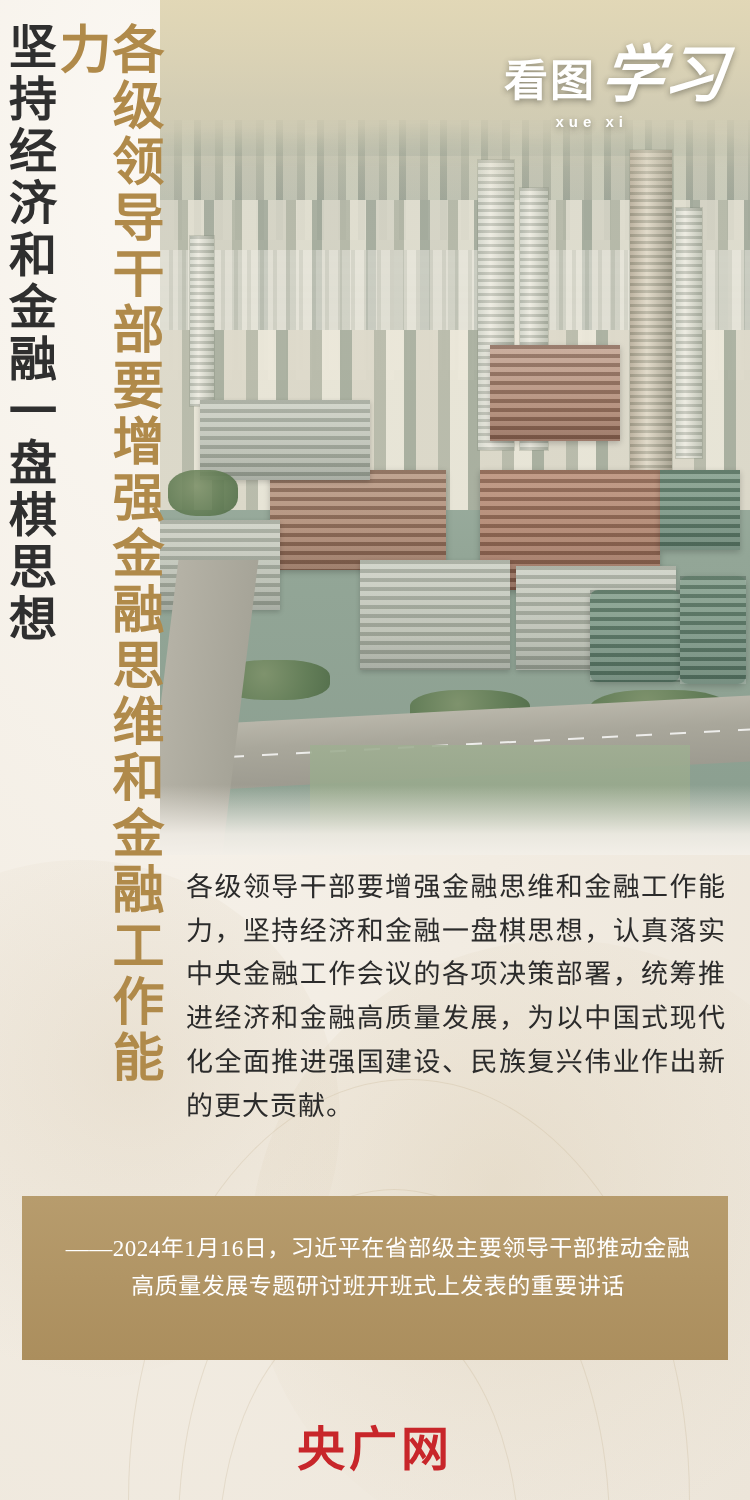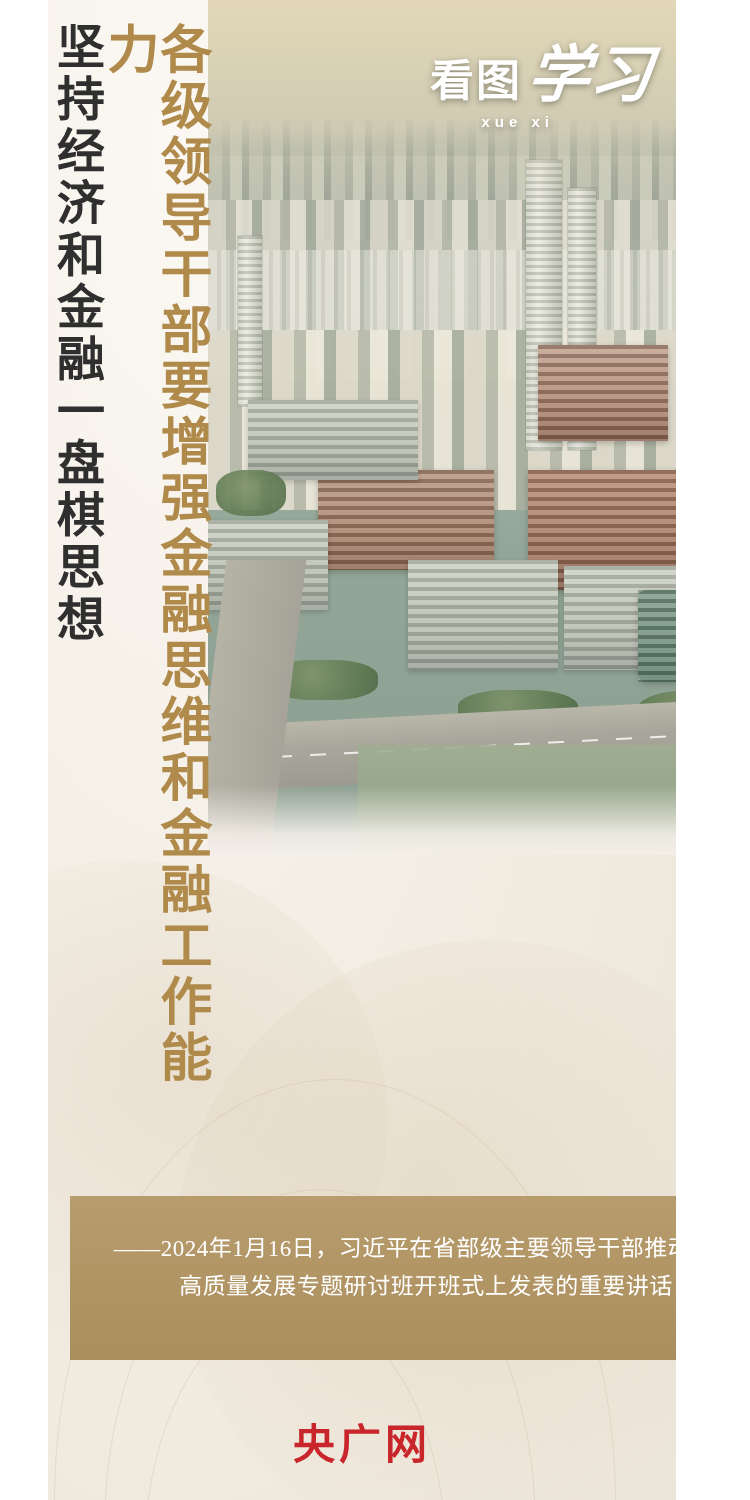--- a/index.html
+++ b/index.html
@@ -5,25 +5,24 @@
   html, body {
     margin: 0;
     padding: 0;
     background: #ffffff;
   }
   body {
     font-family: "Liberation Serif", "DejaVu Serif", serif;
   }
   .poster {
     position: relative;
-    width: 628px;
+    width: 750px;
     height: 1500px;
     overflow: hidden;
     background: #f3efe8;
-    margin-left: 48px;
   }
 
   
   .paper-bg {
     position: absolute;
     inset: 0;
     background:
       radial-gradient(ellipse at 20% 10%, #fbf8f3 0%, #f2ece2 55%, #ece5d9 100%);
   }
   .paper-swirl {
@@ -305,21 +304,21 @@
   .footer {
     position: absolute;
     left: 0; right: 0;
     top: 1410px;
     text-align: center;
   }
   .footer-logo {
     display: inline-block;
     font-family: "Liberation Sans", sans-serif;
     font-weight: 700;
-    font-size: 42px;
+    font-size: 48px;
     letter-spacing: 4px;
     color: #c8262a;
   }
 </style>
 </head>
 <body>
 
 <div class="poster">
 
   <div class="paper-bg">
@@ -407,20 +406,21 @@
       <span class="logo-xue">学习</span>
     </div>
     <div class="logo-pinyin">xue xi</div>
   </div>
 
   <div class="headline">
     <div class="vcol main">各级领导干部要增强金融思维和金融工作能力</div>
     <div class="vcol sub">坚持经济和金融一盘棋思想</div>
   </div>
 
+  <div class="quote">各级领导干部要增强金融思维和金融工作能力，坚持经济和金融一盘棋思想，认真落实中央金融工作会议的各项决策部署，统筹推进经济和金融高质量发展，为以中国式现代化全面推进强国建设、民族复兴伟业作出新的更大贡献。</div>
 
   <div class="source">——2024年1月16日，习近平在省部级主要领导干部推动金融高质量发展专题研讨班开班式上发表的重要讲话</div>
 
   <div class="footer">
     <span class="footer-logo">央广网</span>
   </div>
 
 </div>
 
 </body></html>

